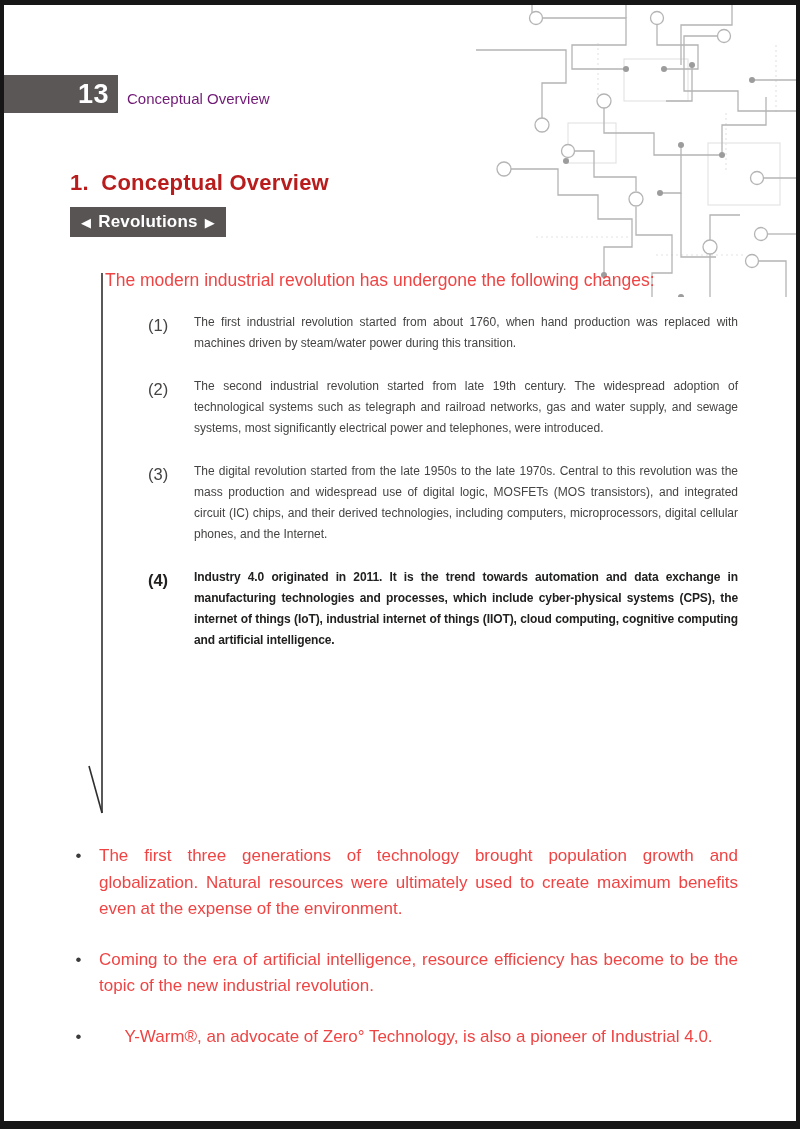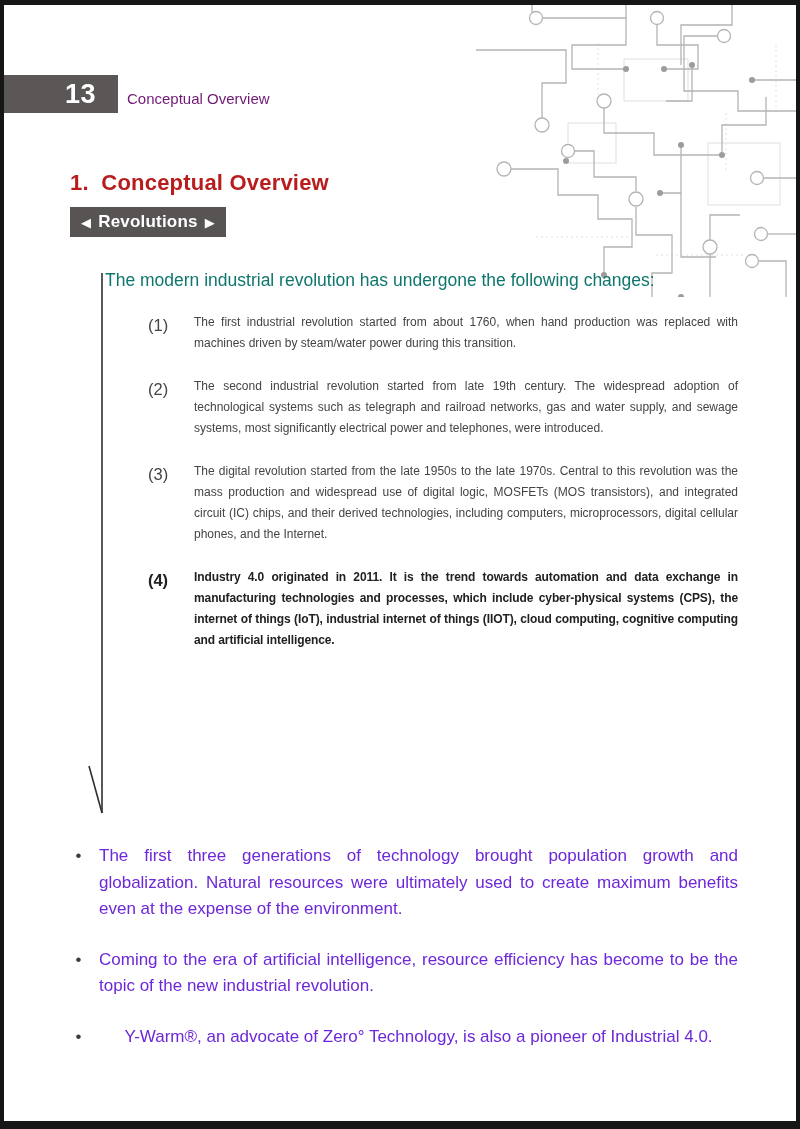--- a/index.html
+++ b/index.html
@@ -21,21 +21,21 @@
     position:absolute; top:0; right:0;
     width:320px; height:292px;
     pointer-events:none;
   }
   
   .header-bar{
     position:absolute; left:0; top:70px;
     width:114px; height:38px;
     background:#5b5757;
     display:flex; align-items:center; justify-content:flex-end;
-    padding-right:22px; box-sizing:border-box;
+    padding-right:9px; box-sizing:border-box;
   }
   .page-number{
     color:#ffffff; font-size:27px; font-weight:bold; line-height:1;
     letter-spacing:0.5px;
   }
   .header-title{
     position:absolute; left:123px; top:85px;
     font-size:15px; color:#701a75;
   }
   
@@ -56,21 +56,21 @@
     font-size:17px; font-weight:bold;
     letter-spacing:0.2px;
   }
   .badge .arrow{ font-size:13px; line-height:1; }
   .badge .arrow.left{ margin-right:7px; }
   .badge .arrow.right{ margin-left:7px; }
   
   .intro{
     position:absolute; left:101px; top:265px;
     width:630px;
-    font-size:17.5px; color:#0f766e;
+    font-size:17.5px; color:#ef4444;
   }
   
   .vline{
     position:absolute; left:84px; top:266px;
     width:20px; height:548px;
     pointer-events:none;
   }
   
   .numlist{
     position:absolute; left:144px; top:307px;
@@ -109,21 +109,21 @@
   }
   .bulrow .dot{
     flex:0 0 21px;
     margin-right:10px;
     font-size:17px; color:#3b3b3b;
     line-height:26.5px;
     text-align:center;
   }
   .bulrow .txt{
     flex:1;
-    font-size:17px; color:#6d28d9;
+    font-size:17px; color:#ef4444;
     line-height:26.5px;
     text-align:justify;
   }
   .bulrow:last-child .txt{ text-align:center; }
 </style>
 </head>
 <body>
 
 <div class="page">
 

